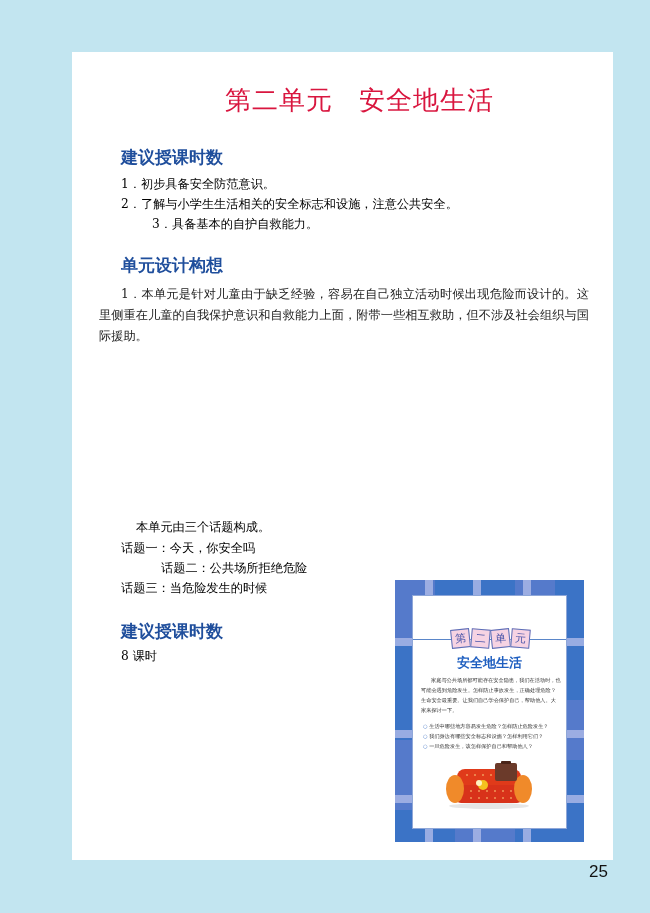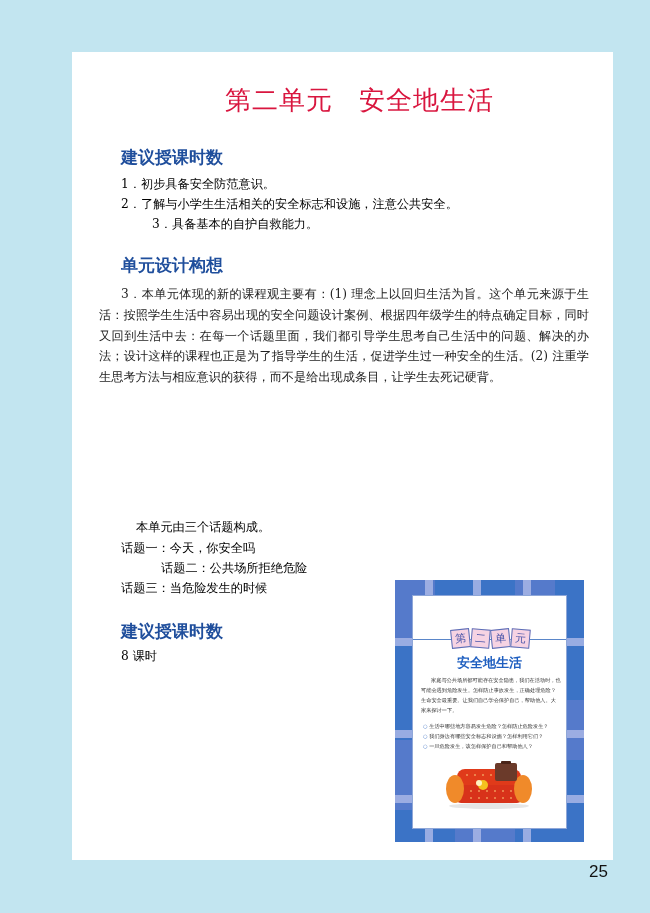--- a/index.html
+++ b/index.html
@@ -41,21 +41,21 @@
   <span>第二单元</span><span class="gap"></span><span>安全地生活</span>
 </div>
 
 <div class="h2" style="top:146px;">建议授课时数</div>
 <div class="line" style="left:121px; top:174px;">1．初步具备安全防范意识。</div>
 <div class="line" style="left:121px; top:194px;">2．了解与小学生生活相关的安全标志和设施，注意公共安全。</div>
 <div class="line" style="left:121px; top:214px;margin-left:31px;">3．具备基本的自护自救能力。</div>
 
 <div class="h2" style="top:254px;text-align:center;">单元设计构想</div>
 <div class="para" style="top:284px;">
-  <p>3．本单元体现的新的课程观主要有：(1) 理念上以回归生活为旨。这个单元来源于生活：按照学生生活中容易出现的安全问题设计案例、根据四年级学生的特点确定目标，同时又回到生活中去：在每一个话题里面，我们都引导学生思考自己生活中的问题、解决的办法；设计这样的课程也正是为了指导学生的生活，促进学生过一种安全的生活。(2) 注重学生思考方法与相应意识的获得，而不是给出现成条目，让学生去死记硬背。</p>
+  <p>1．本单元是针对儿童由于缺乏经验，容易在自己独立活动时候出现危险而设计的。这里侧重在儿童的自我保护意识和自救能力上面，附带一些相互救助，但不涉及社会组织与国际援助。</p>
 </div>
 <div class="line" style="left:117px; top:517px;margin-left:19px;">本单元由三个话题构成。</div>
 <div class="line" style="left:121px; top:538px;">话题一：今天，你安全吗</div>
 <div class="line" style="left:121px; top:558px;margin-left:40px;">话题二：公共场所拒绝危险</div>
 <div class="line" style="left:121px; top:578px;">话题三：当危险发生的时候</div>
 
 <div class="h2" style="top:620px;">建议授课时数</div>
 <div class="line" style="left:121px; top:646px;">8 课时</div>
 
 <div class="inset">

